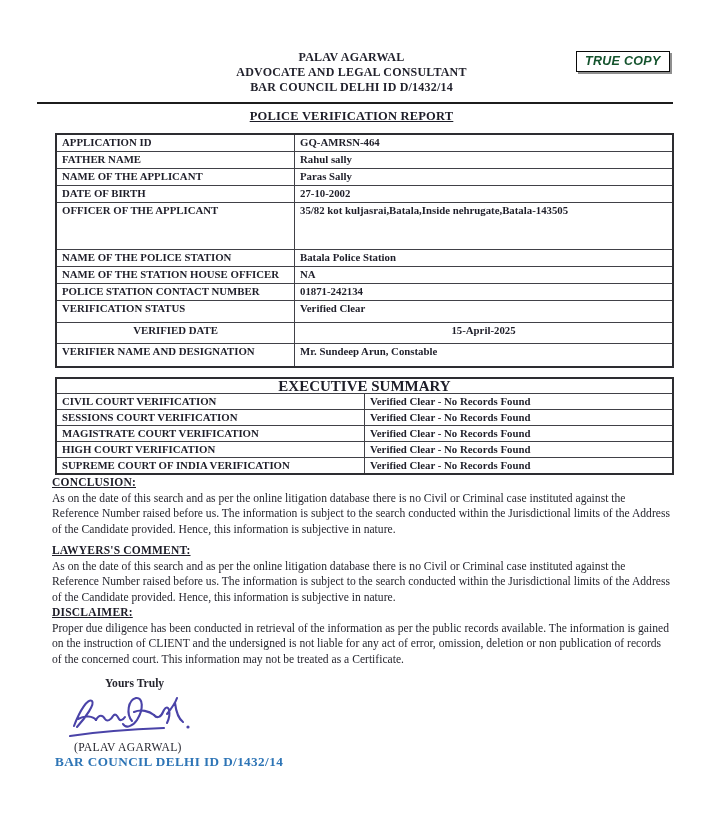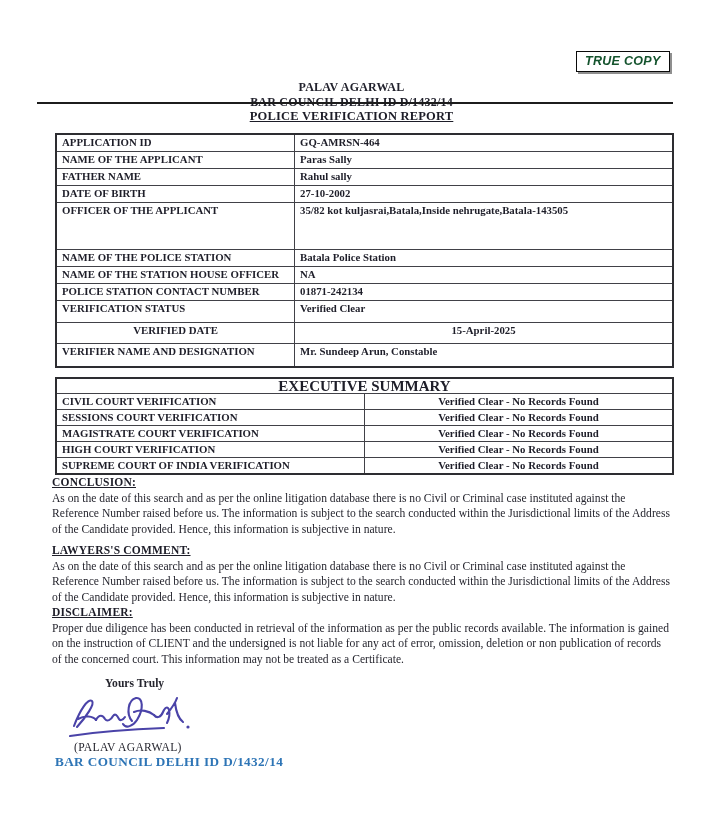--- a/index.html
+++ b/index.html
@@ -8,21 +8,21 @@
     width:703px;height:822px;
     background:#ffffff;
     font-family:"Liberation Serif", serif;
     color:#21212b;
     overflow:hidden;
   }
   
   .letterhead{
     position:absolute;top:50px;left:0;width:703px;
     text-align:center;font-weight:bold;font-size:12px;line-height:15px;
-    color:#23232e;letter-spacing:0.2px;margin-top:30px;
+    color:#23232e;letter-spacing:0.2px;
   }
   .stamp{
     position:absolute;left:576px;top:51px;
     padding:2px 8px 3px 8px;
     border:1px solid #0a0a0a;
     box-shadow:2px 2px 0 #8f8f8f;
     background:#fff;
     font-family:"Liberation Sans", sans-serif;
     font-weight:bold;font-style:italic;font-size:12.5px;color:#14532d;
     letter-spacing:0.3px;
@@ -49,21 +49,21 @@
   .col-label{width:227px;}
   .rh-a td{height:14px;}
   .rh-addr td{height:44px;}
   .rh-c td{height:19px;margin-left:40px;}
   .rh-d td{height:18px;text-align:center;}
   .rh-e td{height:20px;}
   .summary-table th{
     text-align:center;font-size:15px;height:12px;line-height:12px;
   }
   .summary-table td{height:13px;}
-  .val-center{text-align:center;}
+  .val-center{}
   
   .section{position:absolute;left:52px;width:620px;}
   .sec-conclusion{top:476px;}
   .sec-lawyers{top:544px;}
   .sec-disclaimer{top:606px;}
   .section h3{
     margin:0 0 3px 0;font-size:11.5px;font-weight:bold;
     text-decoration:underline;color:#1d1d28;letter-spacing:0.2px;
   }
   .section p{
@@ -78,42 +78,43 @@
     font-size:13.2px;font-weight:bold;letter-spacing:0.4px;
   }
 </style>
 </head>
 <body>
 
 <div class="page">
 
   <div class="letterhead">
     <div>PALAV AGARWAL</div>
+    <div>ADVOCATE AND LEGAL CONSULTANT</div>
     <div>BAR COUNCIL DELHI ID D/1432/14</div>
   </div>
 
   <div class="stamp">TRUE COPY</div>
 
   <div class="rule"></div>
 
   <div class="report-title">POLICE VERIFICATION REPORT</div>
 
   <table class="main-table">
     <tbody>
         <tr class="rh-a">
       <td class="col-label">APPLICATION ID</td>
       <td>GQ-AMRSN-464</td>
     </tr>
     <tr class="rh-a">
+      <td class="col-label">FATHER NAME</td>
+      <td>Rahul sally</td>
+    </tr>
+    <tr class="rh-a">
       <td class="col-label">NAME OF THE APPLICANT</td>
       <td>Paras Sally</td>
-    </tr>
-    <tr class="rh-a">
-      <td class="col-label">FATHER NAME</td>
-      <td>Rahul sally</td>
     </tr>
     <tr class="rh-a">
       <td class="col-label">DATE OF BIRTH</td>
       <td>27-10-2002</td>
     </tr>
     <tr class="rh-addr">
       <td class="col-label">OFFICER OF THE APPLICANT</td>
       <td>35/82 kot kuljasrai,Batala,Inside nehrugate,Batala-143505</td>
     </tr>
     <tr class="rh-a">

